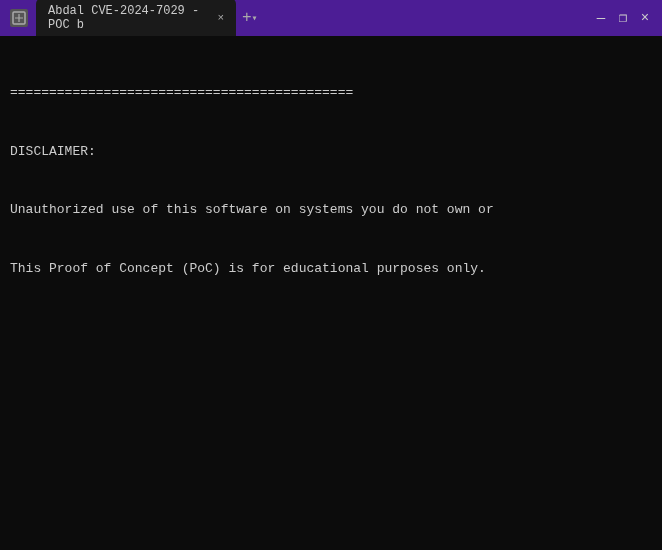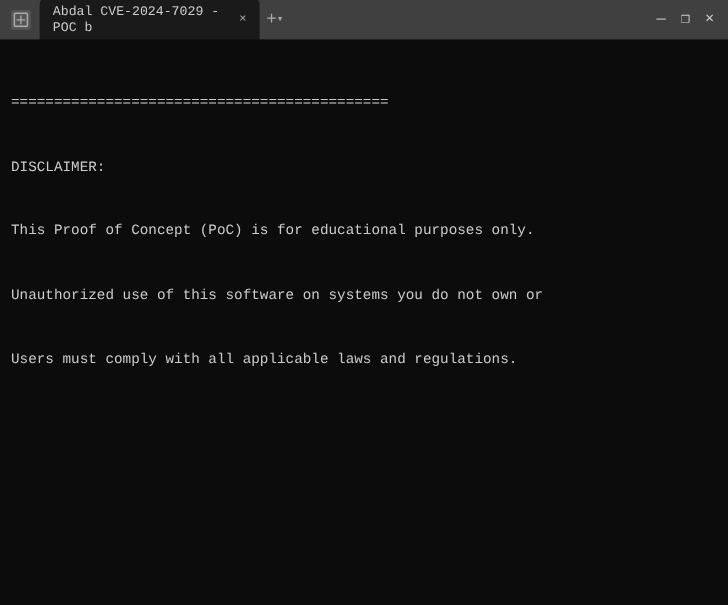--- a/index.html
+++ b/index.html
@@ -18,21 +18,21 @@
 
     .window {
       width: 662px;
       height: 550px;
       background: #1a1a1a;
       display: flex;
       flex-direction: column;
     }
 
     .titlebar {
-      background: #404040;
+      background: #4c1d95;
       height: 36px;
       display: flex;
       align-items: center;
       padding: 0 10px;
       flex-shrink: 0;
     }
 
     .titlebar-icon {
       width: 18px;
       height: 18px;
@@ -140,23 +140,22 @@
     <div class="titlebar-controls">
       <span class="ctrl-btn">—</span>
       <span class="ctrl-btn">❐</span>
       <span class="ctrl-btn">×</span>
     </div>
   </div>
 
   <div class="terminal-body">
     <span class="text-line">============================================</span>
     <span class="text-line">DISCLAIMER:</span>
+    <span class="text-line">Unauthorized use of this software on systems you do not own or</span>
     <span class="text-line">This Proof of Concept (PoC) is for educational purposes only.</span>
-    <span class="text-line">Unauthorized use of this software on systems you do not own or</span>
-    <span class="text-line">Users must comply with all applicable laws and regulations.</span>
     
     <span class="text-line"></span>
     
     
     
     
     
     
     
     

